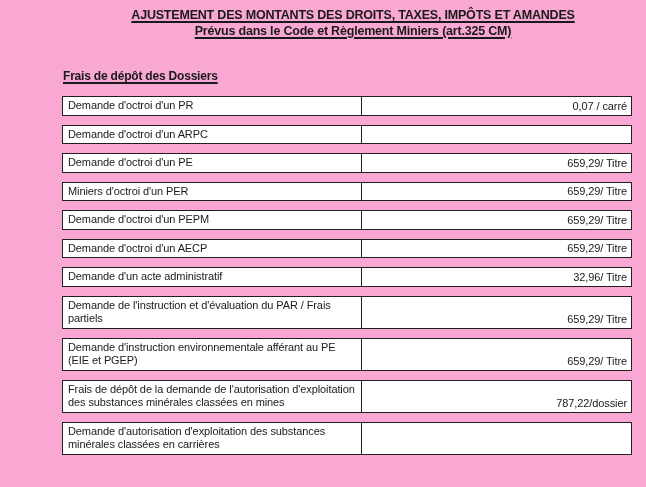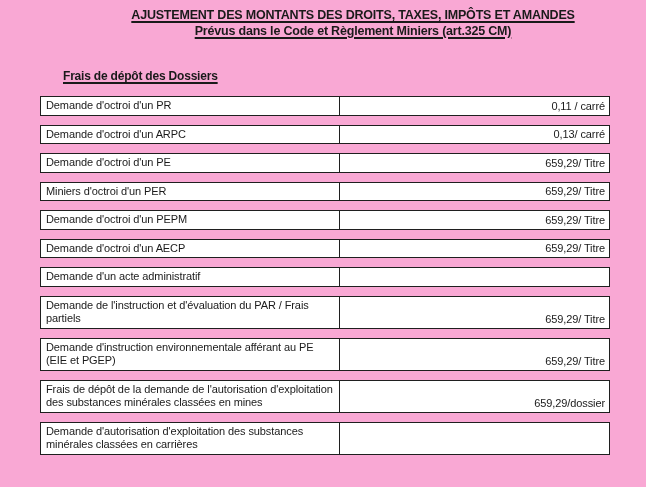--- a/index.html
+++ b/index.html
@@ -28,21 +28,21 @@
   .section-heading {
     margin:30px 0 13px 33px;
     font-weight:bold;
     font-size:12px;
     letter-spacing:-0.2px;
     text-decoration:underline;
     text-decoration-thickness:1.5px;
     text-underline-offset:2px;
   }
   .fee-table {
-    margin-left:10px;
+    margin-left:32px;
     width:570px;
   }
   .row {
     display:flex;
     border:1.6px solid #1f1f1f;
     margin-bottom:9px;
     min-height:18px;
     box-sizing:border-box;
     background:#ffffff;
   }
@@ -72,26 +72,25 @@
   <div class="title-block">
     <div class="title-line">AJUSTEMENT DES MONTANTS DES DROITS, TAXES, IMPÔTS ET AMANDES</div>
     <div class="title-line">Prévus dans le Code et Règlement Miniers (art.325 CM)</div>
   </div>
 
   <div class="section-heading">Frais de dépôt des Dossiers</div>
 
   <div class="fee-table" id="fee-table">
   <div class="row">
     <div class="cell label">Demande d'octroi d'un PR</div>
-    <div class="cell value">0,11 / carré</div>
+    <div class="cell value">0,07 / carré</div>
   </div>
 
   <div class="row">
     <div class="cell label">Demande d'octroi d'un ARPC</div>
-    <div class="cell value">0,13/ carré</div>
   </div>
 
   <div class="row">
     <div class="cell label">Demande d'octroi d'un PE</div>
     <div class="cell value">659,29/ Titre</div>
   </div>
 
   <div class="row">
     <div class="cell label">Miniers d'octroi d'un PER</div>
     <div class="cell value">659,29/ Titre</div>
@@ -102,34 +101,35 @@
     <div class="cell value">659,29/ Titre</div>
   </div>
 
   <div class="row">
     <div class="cell label">Demande d'octroi d'un AECP</div>
     <div class="cell value">659,29/ Titre</div>
   </div>
 
   <div class="row">
     <div class="cell label">Demande d'un acte administratif</div>
+    <div class="cell value">32,96/ Titre</div>
   </div>
 
   <div class="row">
     <div class="cell label">Demande de l'instruction et d'évaluation du PAR / Frais partiels</div>
     <div class="cell value">659,29/ Titre</div>
   </div>
 
   <div class="row">
     <div class="cell label">Demande d'instruction environnementale afférant au PE (EIE et PGEP)</div>
     <div class="cell value">659,29/ Titre</div>
   </div>
 
   <div class="row">
     <div class="cell label">Frais de dépôt de la demande de l'autorisation d'exploitation des substances minérales classées en mines</div>
-    <div class="cell value">659,29/dossier</div>
+    <div class="cell value">787,22/dossier</div>
   </div>
 
   <div class="row">
     <div class="cell label">Demande d'autorisation d'exploitation des substances minérales classées en carrières</div>
   </div>
 </div>
 </div>
 
 </body></html>

